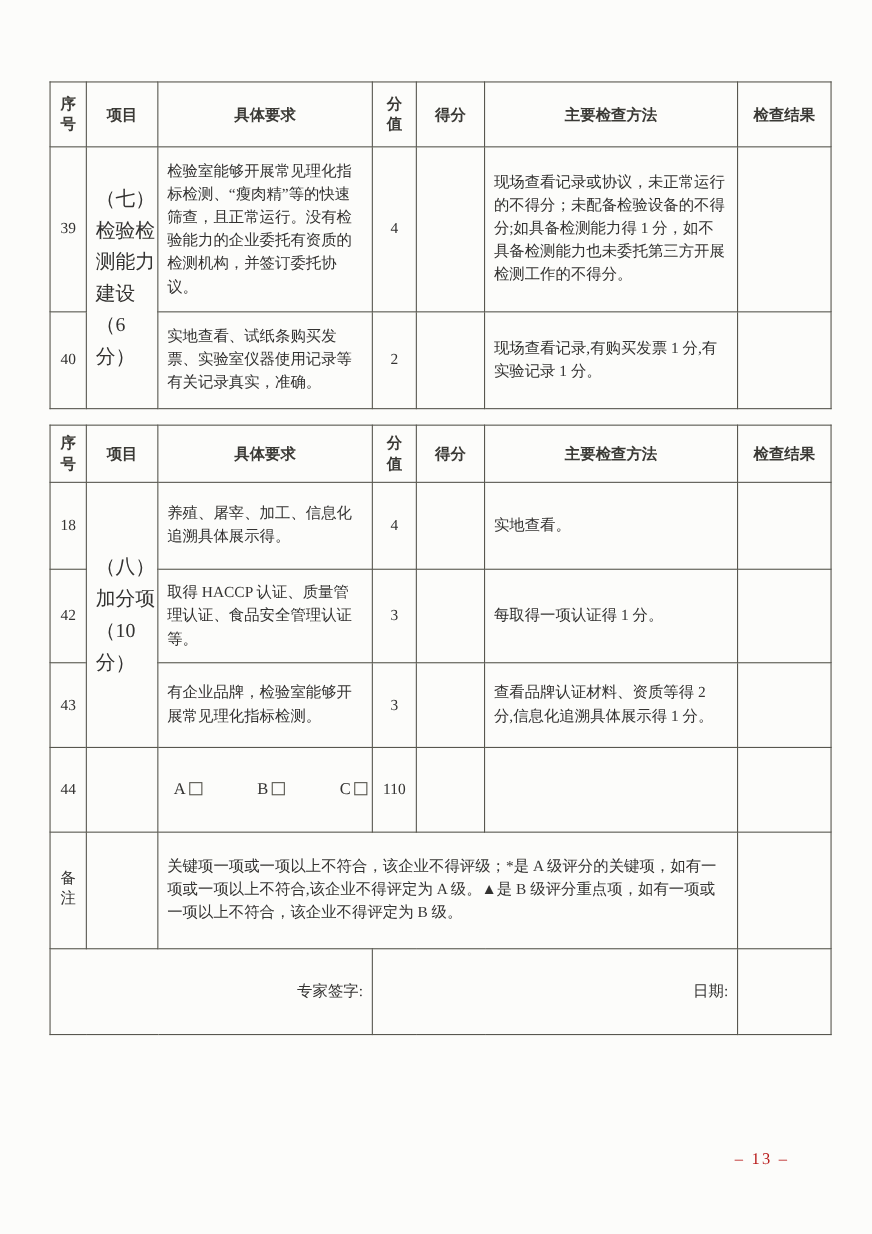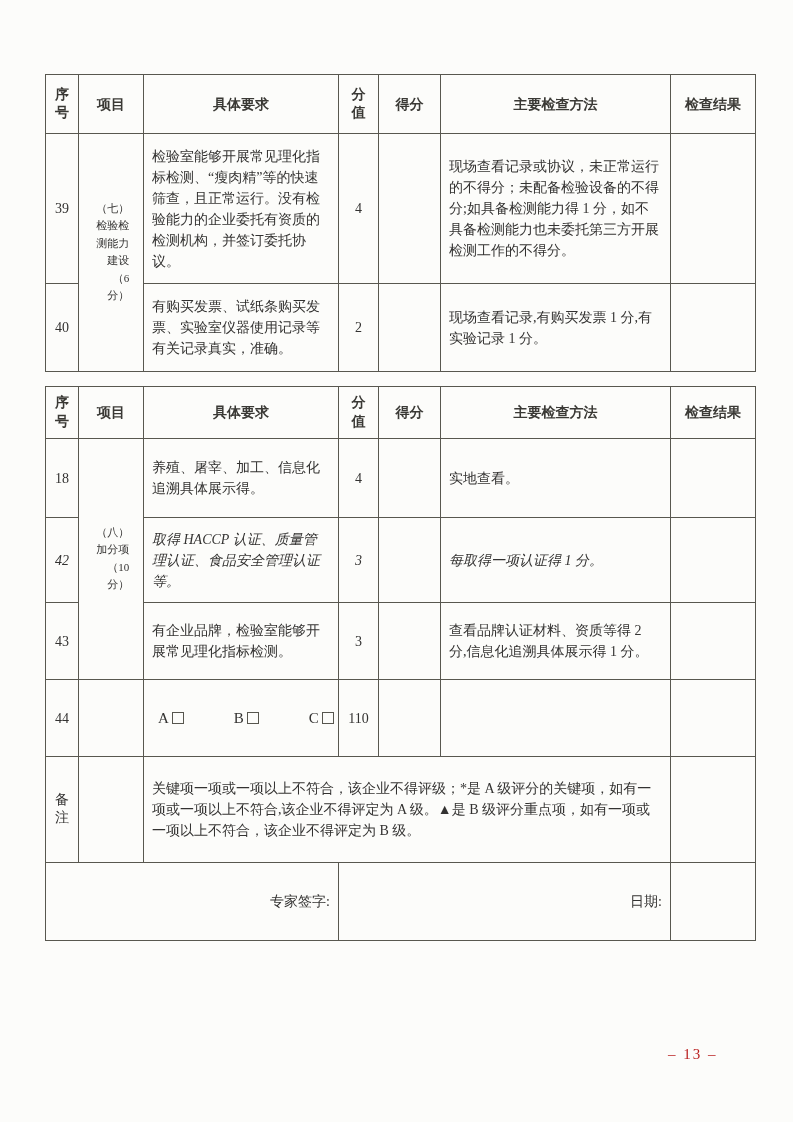--- a/index.html
+++ b/index.html
@@ -54,39 +54,39 @@
   td.seq {
     text-align: center;
     font-size: 14px;
     padding: 2px;
   }
   td.item-cell { text-align: center; padding: 2px; }
   .item-wrap {
     display: inline-block;
     width: 3.3em;
     word-break: break-all;
-    text-align: right;
+    text-align: left;
     line-height: 1.6;
-    font-size: 11px;
+    font-size: 18px;
   }
   td.req, td.method {
     text-align: left;
     padding: 6px 6px 6px 9px;
     line-height: 1.52;
   }
   td.value { text-align: center; padding: 2px; }
 
   
   #table-upper tr.h-header td { height: 59px; }
   #table-upper tr.h-39 td { height: 150px; }
   #table-upper tr.h-40 td { height: 88px; }
   
   #table-lower tr.h-header td { height: 52px; }
   #table-lower tr.h-41 td { height: 79px; }
-  #table-lower tr.h-42 td { height: 85px; font-style: italic; }
+  #table-lower tr.h-42 td { height: 85px; }
   #table-lower tr.h-43 td { height: 77px; }
   #table-lower tr.h-44 td { height: 77px; }
   #table-lower tr.h-remark td { height: 106px; }
   #table-lower tr.h-sign td { height: 78px; }
 
   .grades {
     display: flex;
     align-items: center;
     gap: 50px;
     padding-left: 14px;
@@ -150,21 +150,21 @@
       <td class="seq">39</td>
       <td class="item-cell" rowspan="2"><span class="item-wrap">（七）检验检测能力建设（6分）</span></td>
       <td class="req">检验室能够开展常见理化指标检测、“瘦肉精”等的快速筛查，且正常运行。没有检验能力的企业委托有资质的检测机构，并签订委托协议。</td>
       <td class="value">4</td>
       <td></td>
       <td class="method">现场查看记录或协议，未正常运行的不得分；未配备检验设备的不得分;如具备检测能力得 1 分，如不具备检测能力也未委托第三方开展检测工作的不得分。</td>
       <td></td>
     </tr>
     <tr class="h-40">
       <td class="seq">40</td>
-      <td class="req">有购买发票、试纸条购买发票、实验室仪器使用记录等有关记录真实，准确。</td>
+      <td class="req">实地查看、试纸条购买发票、实验室仪器使用记录等有关记录真实，准确。</td>
       <td class="value">2</td>
       <td></td>
       <td class="method">现场查看记录,有购买发票 1 分,有实验记录 1 分。</td>
       <td></td>
     </tr>
   </tbody>
     </table>
 
   <table class="form" id="table-lower">
     <colgroup>

